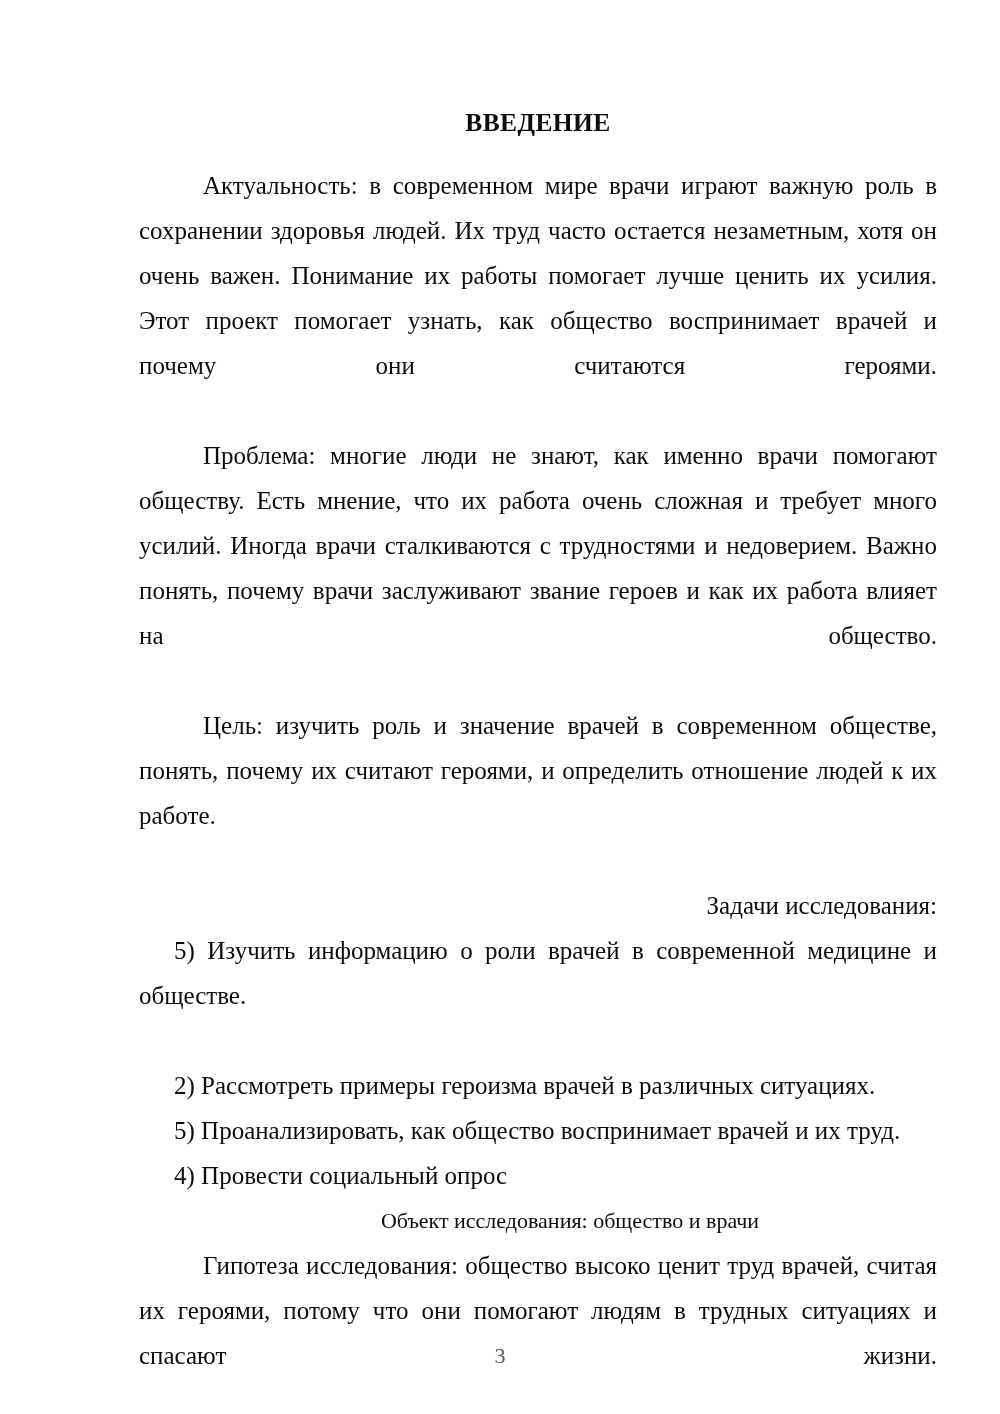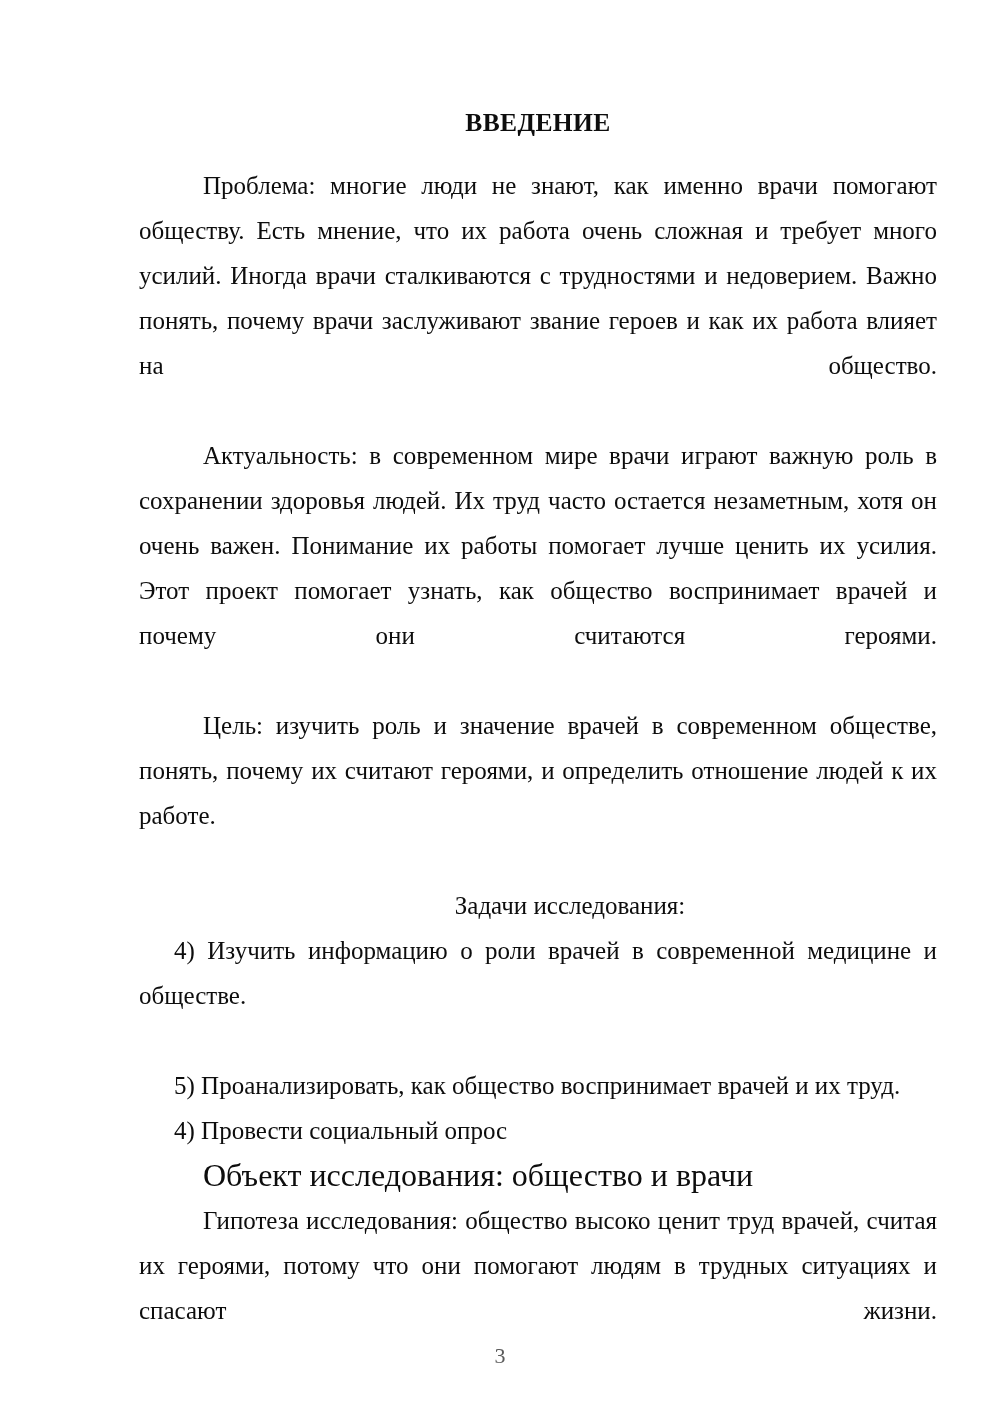--- a/index.html
+++ b/index.html
@@ -58,21 +58,21 @@
   
   .para::after {
     content: "";
     display: inline-block;
     width: 100%;
   }
 
   .lead-line {
     font-size: 25px;
     line-height: 45px;
-    text-align: center;
+    text-align: right;
     text-indent: 64px;
     margin: 0;
     white-space: nowrap;
   }
 
   .list-item {
     font-size: 25px;
     line-height: 45px;
     text-align: justify;
     text-justify: inter-word;
@@ -82,23 +82,23 @@
   .list-item.single::after {
     content: none;
   }
   .list-item.wrap::after {
     content: "";
     display: inline-block;
     width: 100%;
   }
 
   .sub-line {
-    font-size: 32px;
+    font-size: 22px;
     line-height: 45px;
-    text-align: left;
+    text-align: center;
     text-indent: 64px;
     margin: 0;
   }
 
   .page-number {
     position: absolute;
     left: 0;
     top: 1327px;
     width: 1000px;
     text-align: center;
@@ -108,30 +108,31 @@
   }
 </style>
 </head>
 <body>
 
 <div class="page">
   <div class="content">
 
     <h1 class="doc-title">ВВЕДЕНИЕ</h1>
 
+    <p class="para">Актуальность: в современном мире врачи играют важную роль в сохранении здоровья людей. Их труд часто остается незаметным, хотя он очень важен. Понимание их работы помогает лучше ценить их усилия. Этот проект помогает узнать, как общество воспринимает врачей и почему они считаются героями.</p>
+
     <p class="para">Проблема: многие люди не знают, как именно врачи помогают обществу. Есть мнение, что их работа очень сложная и требует много усилий. Иногда врачи сталкиваются с трудностями и недоверием. Важно понять, почему врачи заслуживают звание героев и как их работа влияет на общество.</p>
-
-    <p class="para">Актуальность: в современном мире врачи играют важную роль в сохранении здоровья людей. Их труд часто остается незаметным, хотя он очень важен. Понимание их работы помогает лучше ценить их усилия. Этот проект помогает узнать, как общество воспринимает врачей и почему они считаются героями.</p>
 
     <p class="para">Цель: изучить роль и значение врачей в современном обществе, понять, почему их считают героями, и определить отношение людей к их работе.</p>
 
     <p class="lead-line">Задачи исследования:</p>
 
-    <p class="list-item wrap">4) Изучить информацию о роли врачей в современной медицине и обществе.</p>
+    <p class="list-item wrap">5) Изучить информацию о роли врачей в современной медицине и обществе.</p>
 
+    <p class="list-item single">2) Рассмотреть примеры героизма врачей в различных ситуациях.</p>
 
     <p class="list-item single">5) Проанализировать, как общество воспринимает врачей и их труд.</p>
 
     <p class="list-item single">4) Провести социальный опрос</p>
 
 
     <p class="sub-line">Объект исследования: общество и врачи</p>
 
 
     <p class="para">Гипотеза исследования: общество высоко ценит труд врачей, считая их героями, потому что они помогают людям в трудных ситуациях и спасают жизни.</p>

